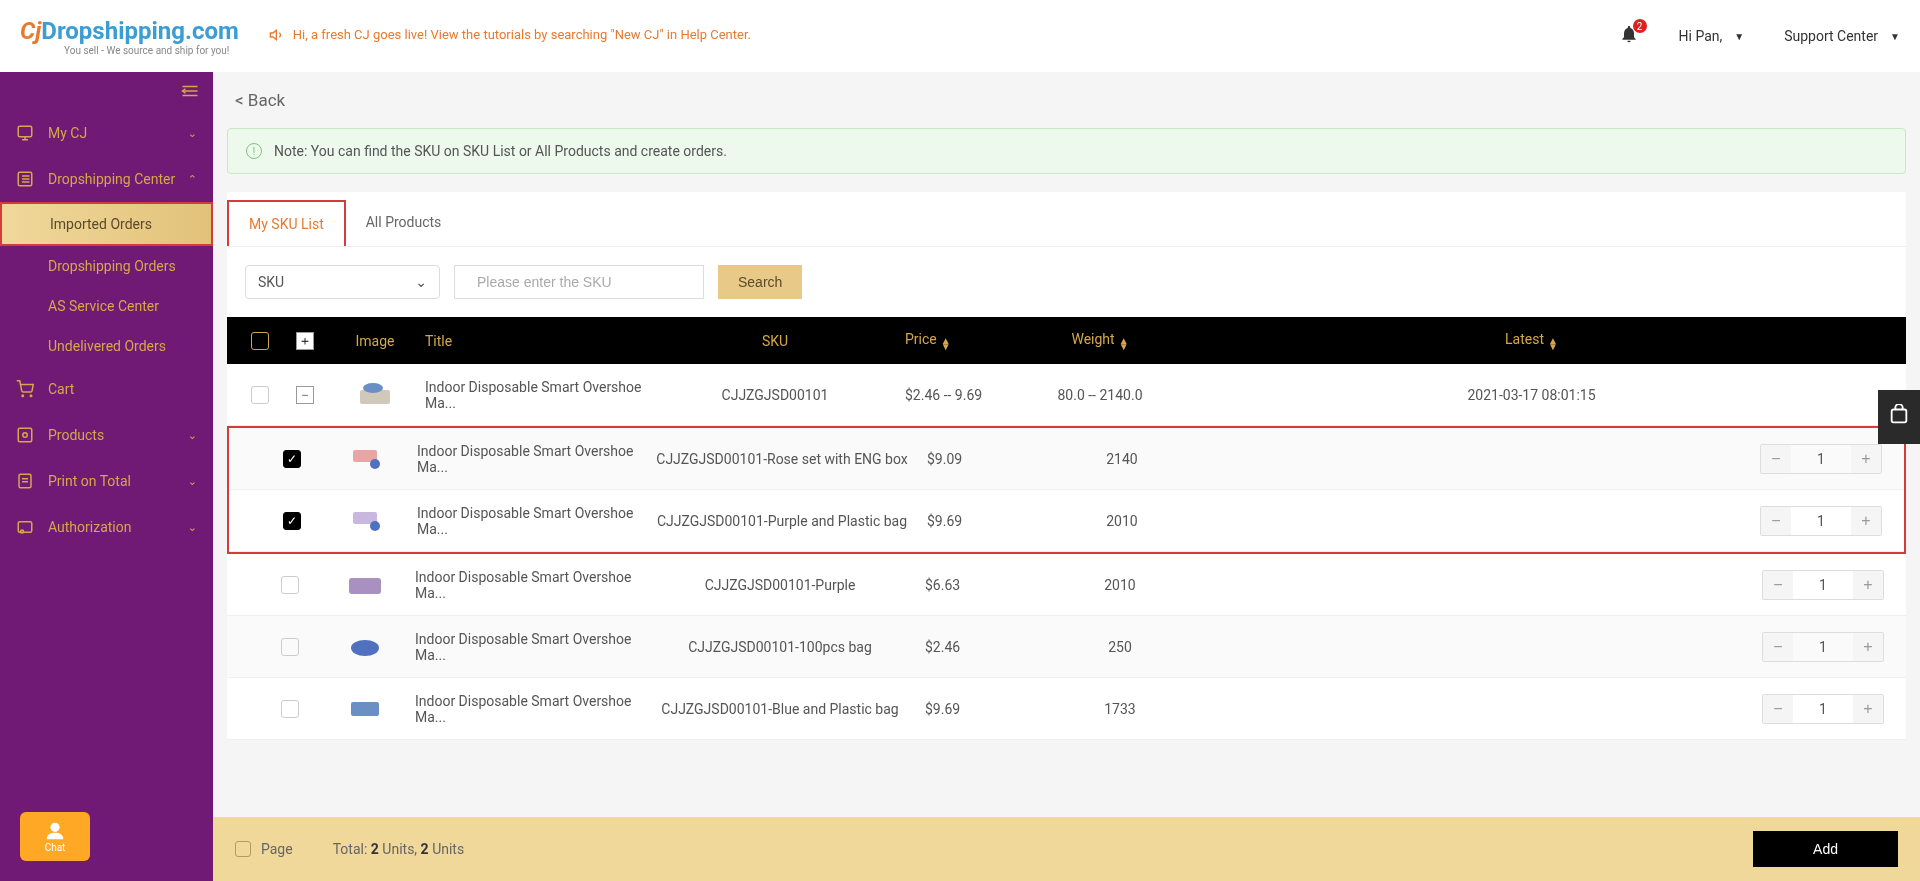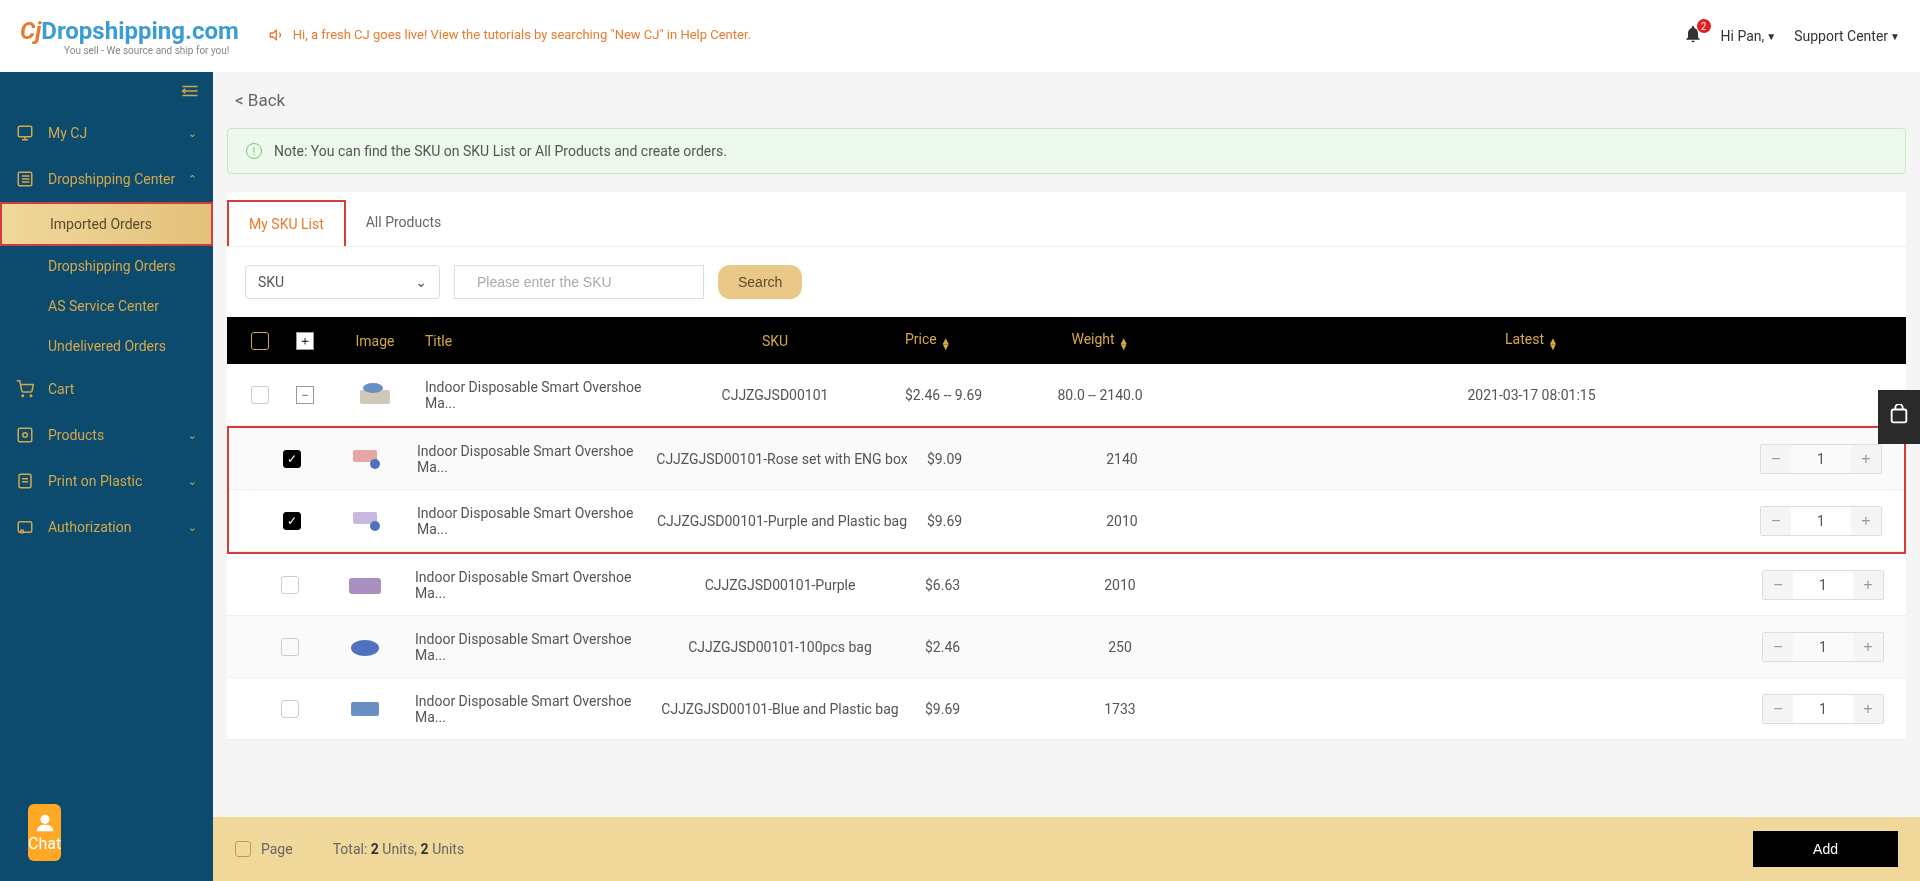--- a/index.html
+++ b/index.html
@@ -10,51 +10,51 @@
     .logo { display: flex; flex-direction: column; }
     .logo-main { font-size: 24px; font-weight: bold; }
     .logo-main .cj { color: #e87a2e; font-style: italic; }
     .logo-main .ds { color: #3a9dd4; }
     .logo-tag { font-size: 10px; color: #888; margin-left: 44px; }
     .banner { margin-left: 30px; display: flex; align-items: flex-start; color: #e87a2e; font-size: 13px; }
     .banner-icon { margin-right: 8px; }
     .topbar-right { margin-left: auto; display: flex; align-items: center; gap: 18px; }
     .bell { position: relative; color: #333; }
     .bell-badge { position: absolute; top: -5px; right: -8px; background: #e02020; color: #fff; font-size: 10px; border-radius: 50%; width: 14px; height: 14px; display: flex; align-items: center; justify-content: center; }
-    .user-dd, .support-dd { color: #333; font-size: 14px; display: flex; align-items: center; gap: 2px; cursor: pointer; }
+    .user-dd, .support-dd { color: #333; font-size: 14px; display: flex; align-items: center; gap: 12px; cursor: pointer; margin-left: 22px; }
     .caret { font-size: 10px; }
     
     
     .layout { display: flex; }
-    .sidebar { width: 213px; background: #0c4a6e; min-height: calc(100vh - 72px); color: #d4a84a; position: relative; }
+    .sidebar { width: 213px; background: #701a75; min-height: calc(100vh - 72px); color: #d4a84a; position: relative; }
     .collapse-btn { display: flex; justify-content: flex-end; padding: 12px 14px; }
     .collapse-icon { color: #d4a84a; width: 18px; height: 14px; }
     .nav-item { display: flex; align-items: center; padding: 14px 16px; font-size: 14px; cursor: pointer; }
     .nav-item .nav-icon { width: 18px; height: 18px; display: inline-flex; align-items: center; justify-content: center; margin-right: 14px; }
     .nav-item .chev { margin-left: auto; font-size: 11px; }
     .nav-sub { padding-left: 48px; padding-top: 12px; padding-bottom: 12px; font-size: 14px; cursor: pointer; color: #d4a84a; }
     .nav-sub.active { background: linear-gradient(90deg, #f0d89b 0%, #e2c27a 100%); color: #5a4a2a; border: 2px solid #d43b3b; }
-    .chat-btn { position: absolute; bottom: 20px; left: 20px; background: #ffa825; border-radius: 6px; padding: 8px 0; display: flex; flex-direction: column; align-items: center; color: #fff; font-size: 16px; cursor: pointer; margin-left: 8px; }
+    .chat-btn { position: absolute; bottom: 20px; left: 20px; background: #ffa825; border-radius: 6px; padding: 8px 24px; display: flex; flex-direction: column; align-items: center; color: #fff; font-size: 10px; cursor: pointer; }
     .chat-btn svg { width: 22px; height: 22px; }
     
     
     .main { flex: 1; padding: 0; }
     .back { padding: 18px 22px; font-size: 17px; color: #666; cursor: pointer; }
     .content { padding: 0 14px; }
     .note { background: #edf9ec; border: 1px solid #c8e8c4; border-radius: 4px; padding: 14px 18px; display: flex; align-items: center; font-size: 14px; color: #555; }
     .note-icon { width: 16px; height: 16px; border: 1.5px solid #7ac87a; border-radius: 50%; display: inline-flex; align-items: center; justify-content: center; color: #7ac87a; font-size: 11px; margin-right: 12px; }
     .panel { background: #fff; margin-top: 18px; }
     .tabs { display: flex; border-bottom: 1px solid #eee; padding-top: 8px; }
     .tab { padding: 14px 20px; font-size: 14px; color: #666; cursor: pointer; }
     .tab.active { color: #e87a2e; border: 2px solid #d43b3b; border-bottom: none; }
     .filters { display: flex; gap: 14px; padding: 18px; }
     .select { border: 1px solid #ddd; border-radius: 4px; padding: 8px 12px; width: 195px; display: flex; align-items: center; justify-content: space-between; font-size: 14px; color: #555; cursor: pointer; }
     .input { border: 1px solid #ddd; border-radius: 0; padding: 8px 22px; width: 250px; font-size: 14px; color: #555; }
     .input::placeholder { color: #aaa; }
-    .search-btn { background: #e8c988; border: none; border-radius: 12px; padding: 8px 20px; font-size: 14px; color: #5a4a2a; cursor: pointer; }
+    .search-btn { background: #e8c988; border: none; border-radius: 0; padding: 8px 20px; font-size: 14px; color: #5a4a2a; cursor: pointer; }
     
     
     .thead { background: #000; color: #d4a84a; display: flex; align-items: center; padding: 14px 8px; font-size: 14px; }
     .tr { display: flex; align-items: center; padding: 14px 8px; border-bottom: 1px solid #f0f0f0; font-size: 14px; color: #555; background: #fff; }
     .tr:nth-child(odd) { background: #fafafa; }
     .highlight-box { border: 2px solid #d43b3b; }
     .col-chk { width: 50px; display: flex; justify-content: center; }
     .col-exp { width: 40px; display: flex; justify-content: center; }
     .col-img { width: 100px; text-align: center; }
     .col-title { width: 220px; }
@@ -177,21 +177,21 @@
       <span class="chev">⌄</span>
     </div>
     <div class="nav-item">
       <span class="nav-icon">
           <svg width="18" height="18" viewBox="0 0 24 24" fill="none" stroke="#d4a84a" stroke-width="2">
             <rect x="4" y="3" width="16" height="18" rx="2"></rect>
             <line x1="8" y1="9" x2="16" y2="9"></line>
             <line x1="8" y1="13" x2="16" y2="13"></line>
           </svg>
         </span>
-      <span>Print on Plastic</span>
+      <span>Print on Total</span>
       <span class="chev">⌄</span>
     </div>
     <div class="nav-item">
       <span class="nav-icon">
           <svg width="18" height="18" viewBox="0 0 24 24" fill="none" stroke="#d4a84a" stroke-width="2">
             <rect x="3" y="5" width="18" height="14" rx="2"></rect>
             <circle cx="8" cy="18" r="2"></circle>
           </svg>
         </span>
       <span>Authorization</span>

